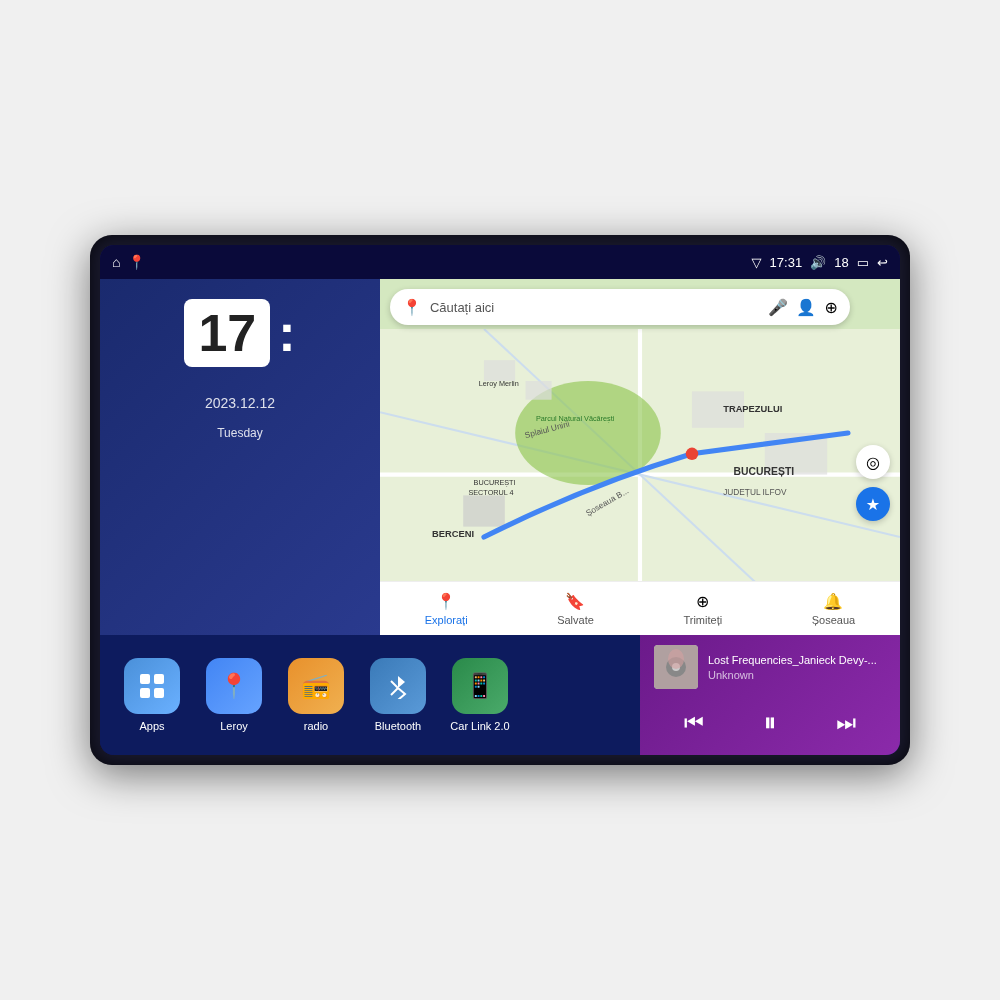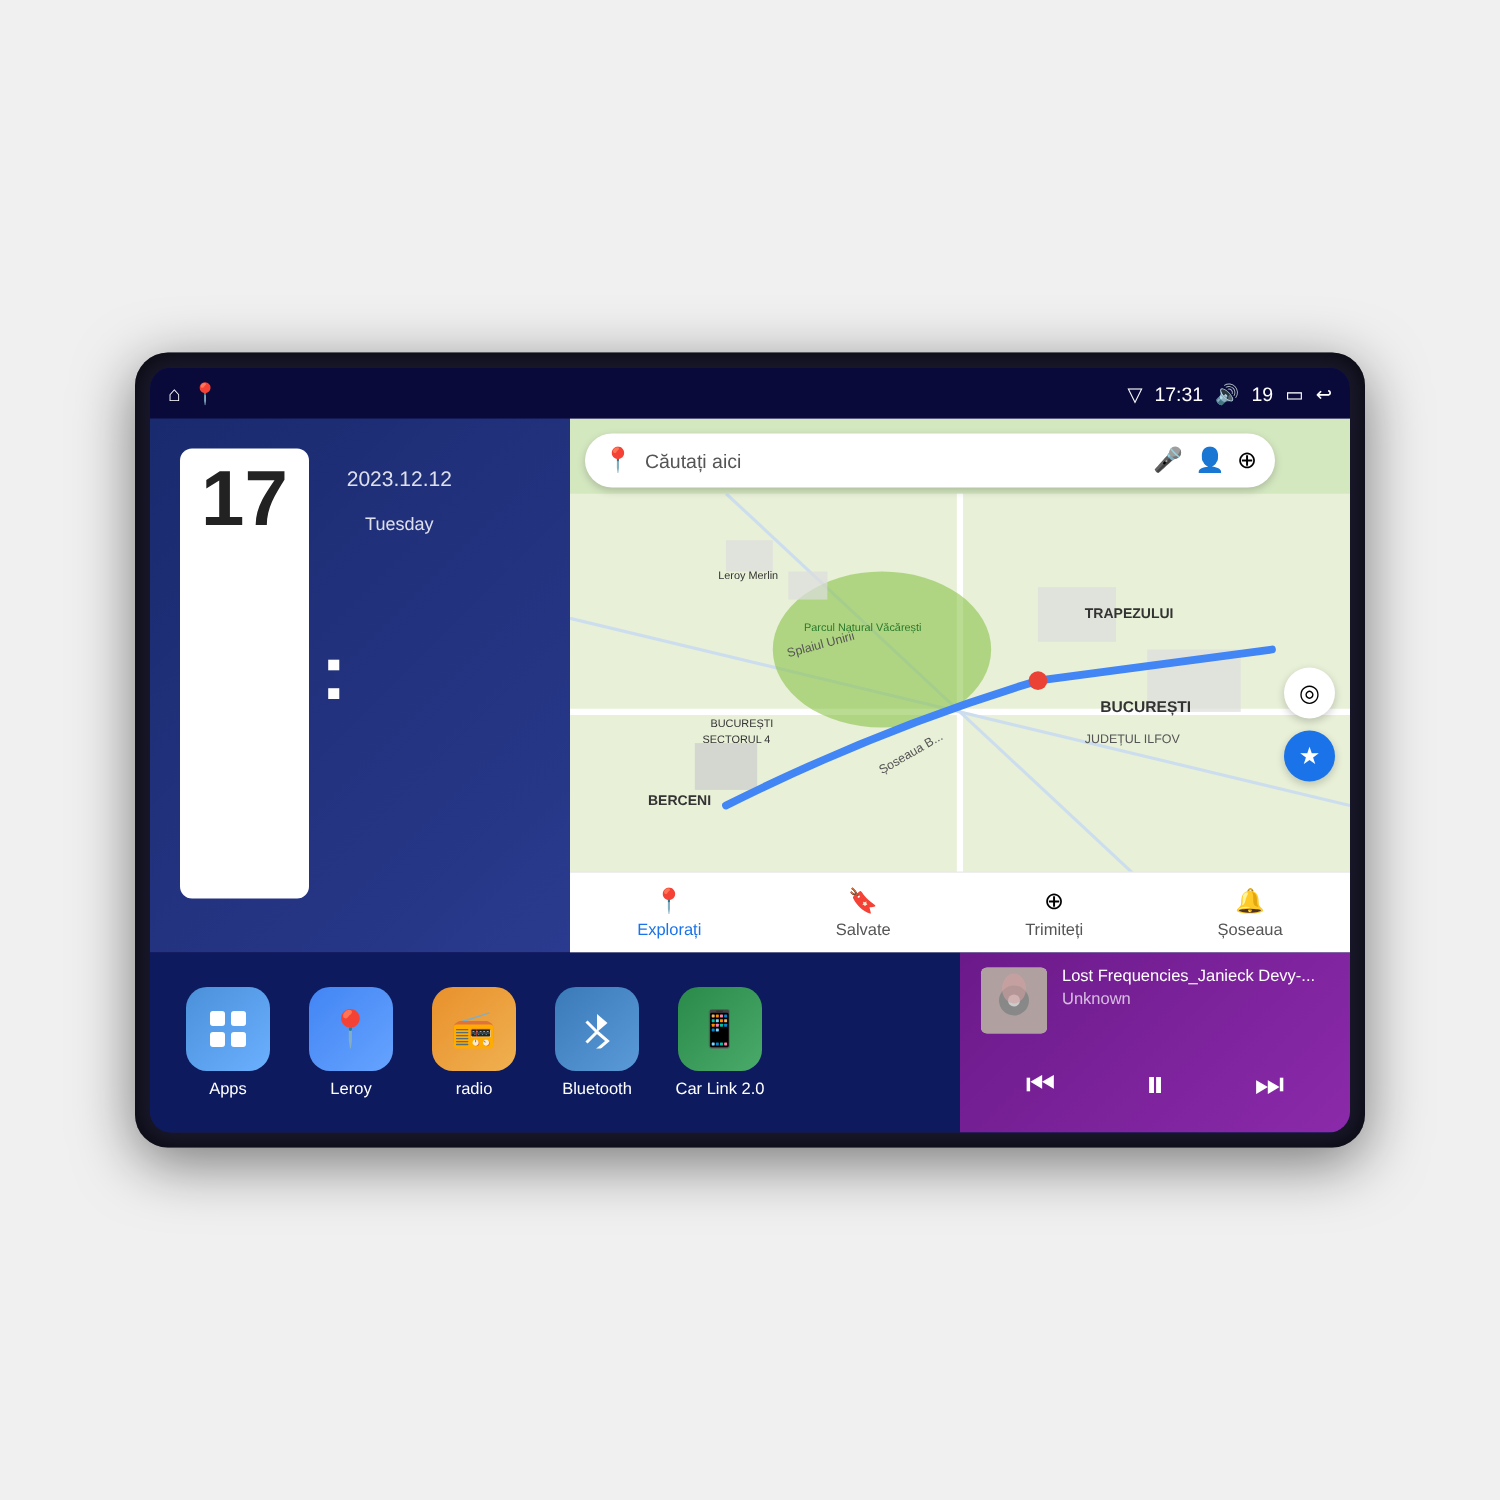--- a/index.html
+++ b/index.html
@@ -68,21 +68,21 @@
       display: flex;
       flex: 1;
       overflow: hidden;
     }
 
     
     .left-panel {
       width: 280px;
       background: linear-gradient(135deg, #1a2a6e, #2a3a8e);
       display: flex;
-      flex-direction: row;
+      flex-direction: column;
       padding: 20px;
       flex-shrink: 0;
     }
 
     .clock-widget {
       display: flex;
       gap: 8px;
       margin-bottom: 16px;
       justify-content: center;
     }
@@ -271,21 +271,21 @@
       background: linear-gradient(135deg, #6b1a8a, #8b2aaa);
       display: flex;
       flex-direction: column;
       padding: 10px 14px;
       flex-shrink: 0;
     }
 
     .music-info {
       display: flex;
       gap: 10px;
-      align-items: flex-start;
+      align-items: center;
       margin-bottom: 8px;
     }
 
     .music-album-art {
       width: 44px;
       height: 44px;
       border-radius: 4px;
       overflow: hidden;
       flex-shrink: 0;
       background: #ccc;
@@ -368,21 +368,21 @@
 
     <div class="status-bar">
       <div class="status-left">
         <span class="nav-icon">⌂</span>
         <span class="nav-icon">📍</span>
       </div>
       <div class="status-right">
         <span>▽</span>
         <span>17:31</span>
         <span>🔊</span>
-        <span>19</span>
+        <span>18</span>
         <span>▭</span>
         <span>↩</span>
       </div>
     </div>
 
     <div class="main-content">
 
       <div class="left-panel">
         <div class="clock-widget">
           <div class="clock-digit-box">17</div>

